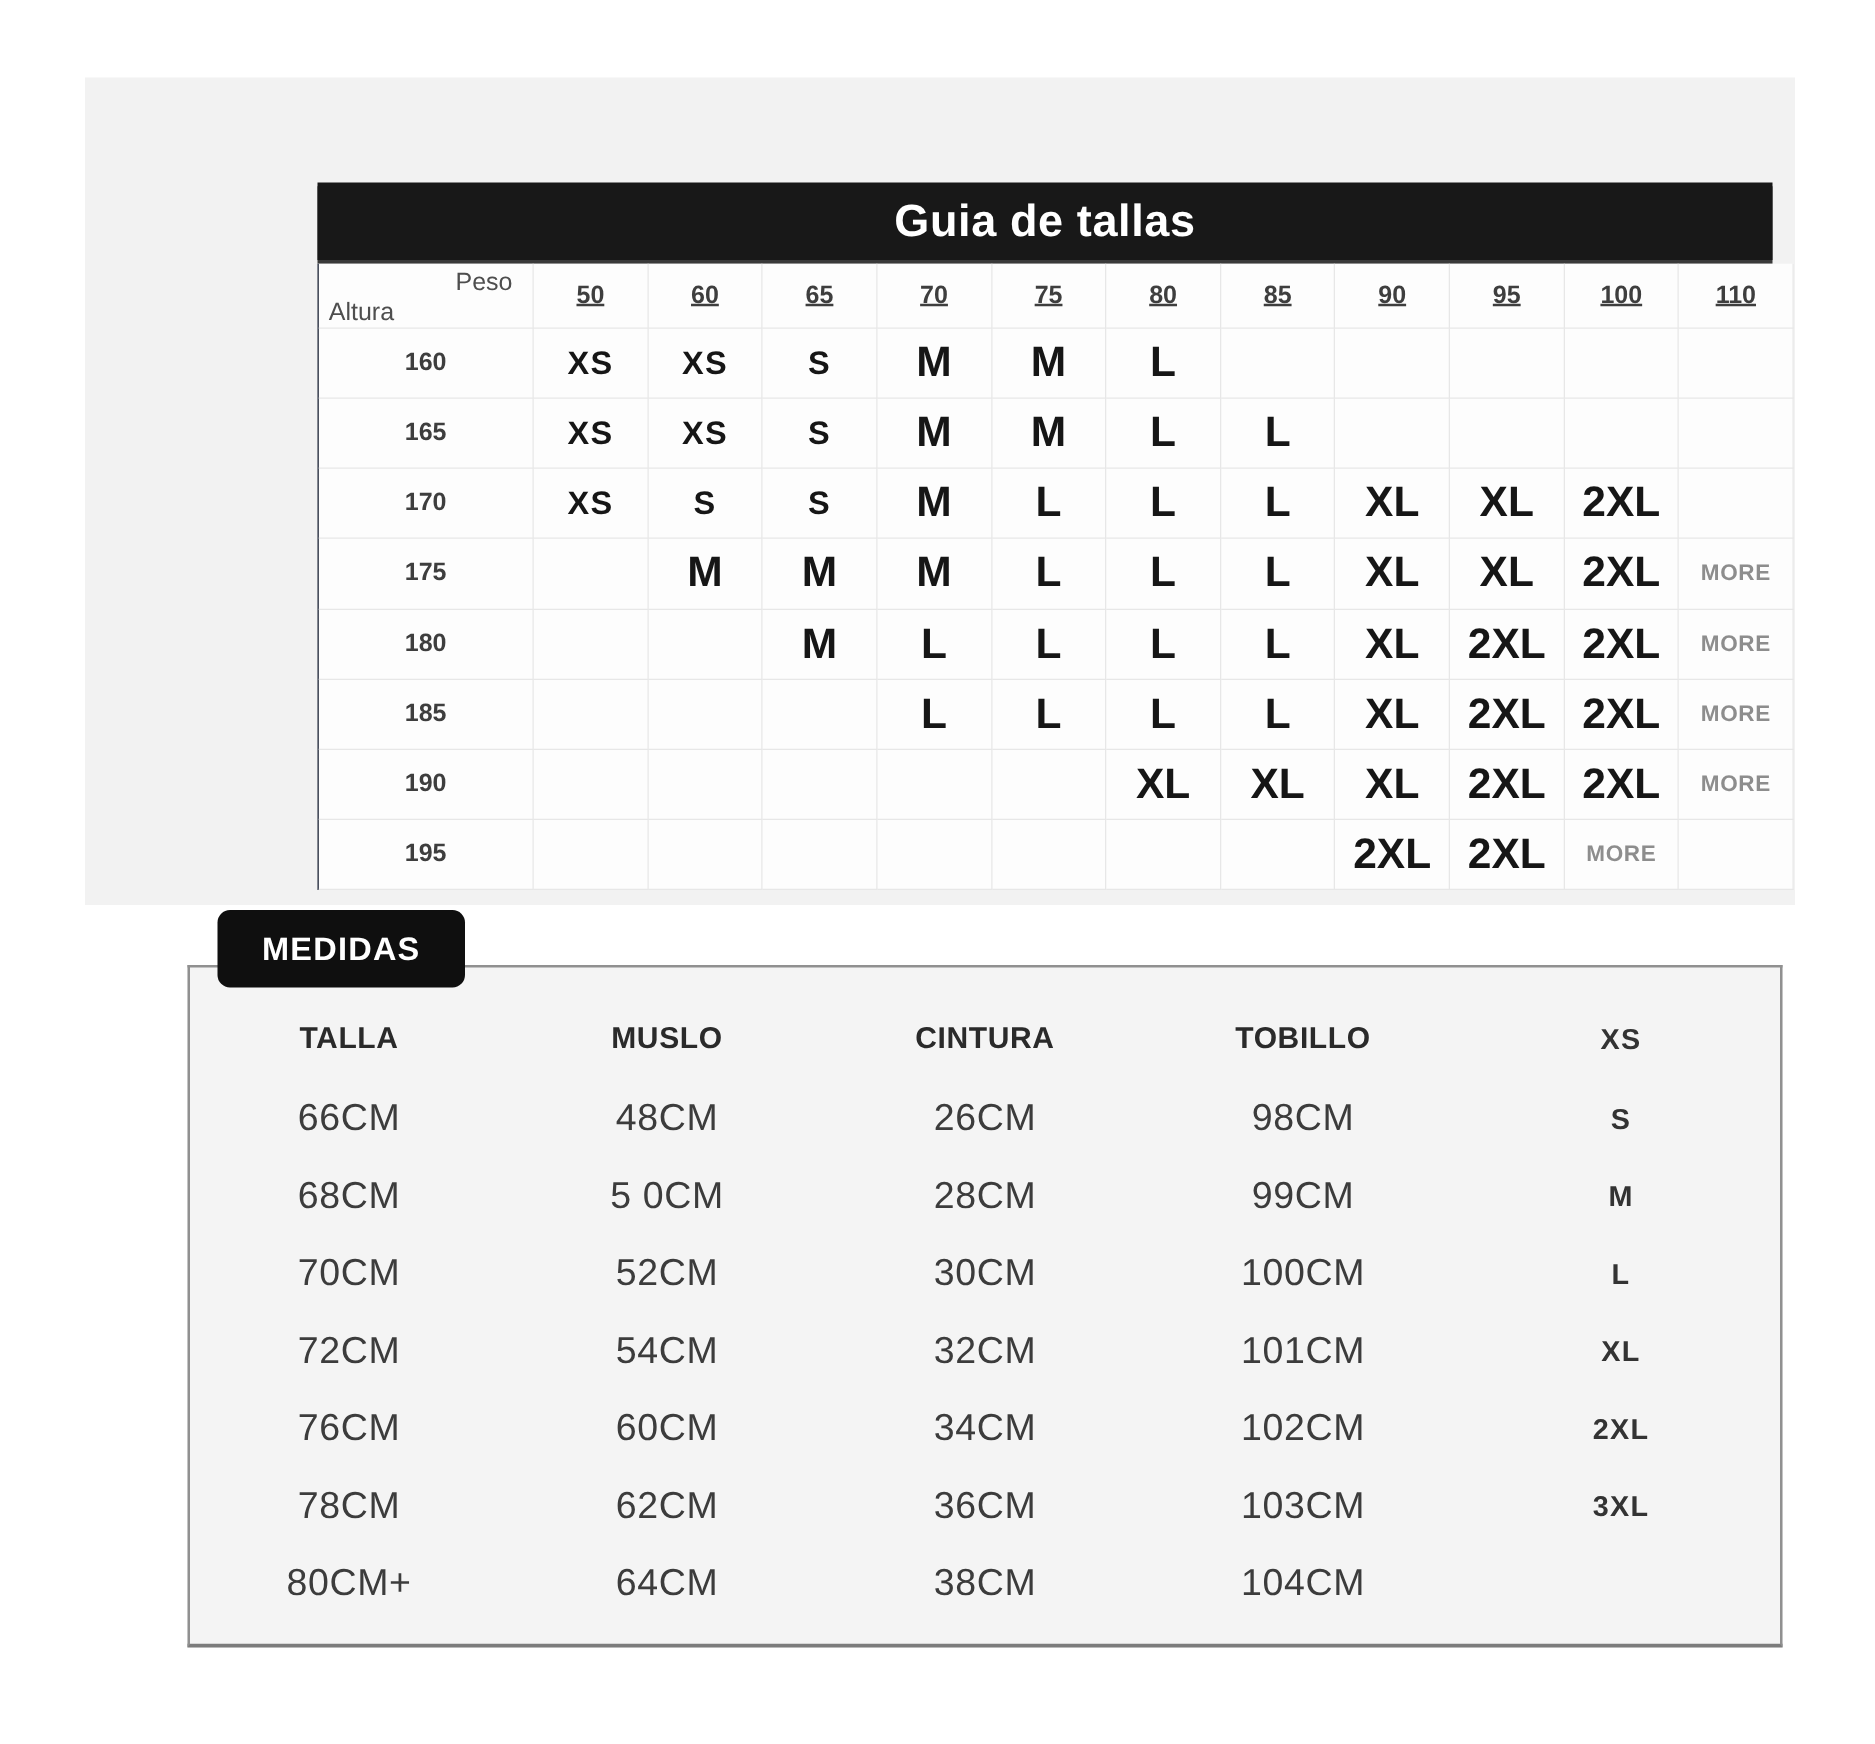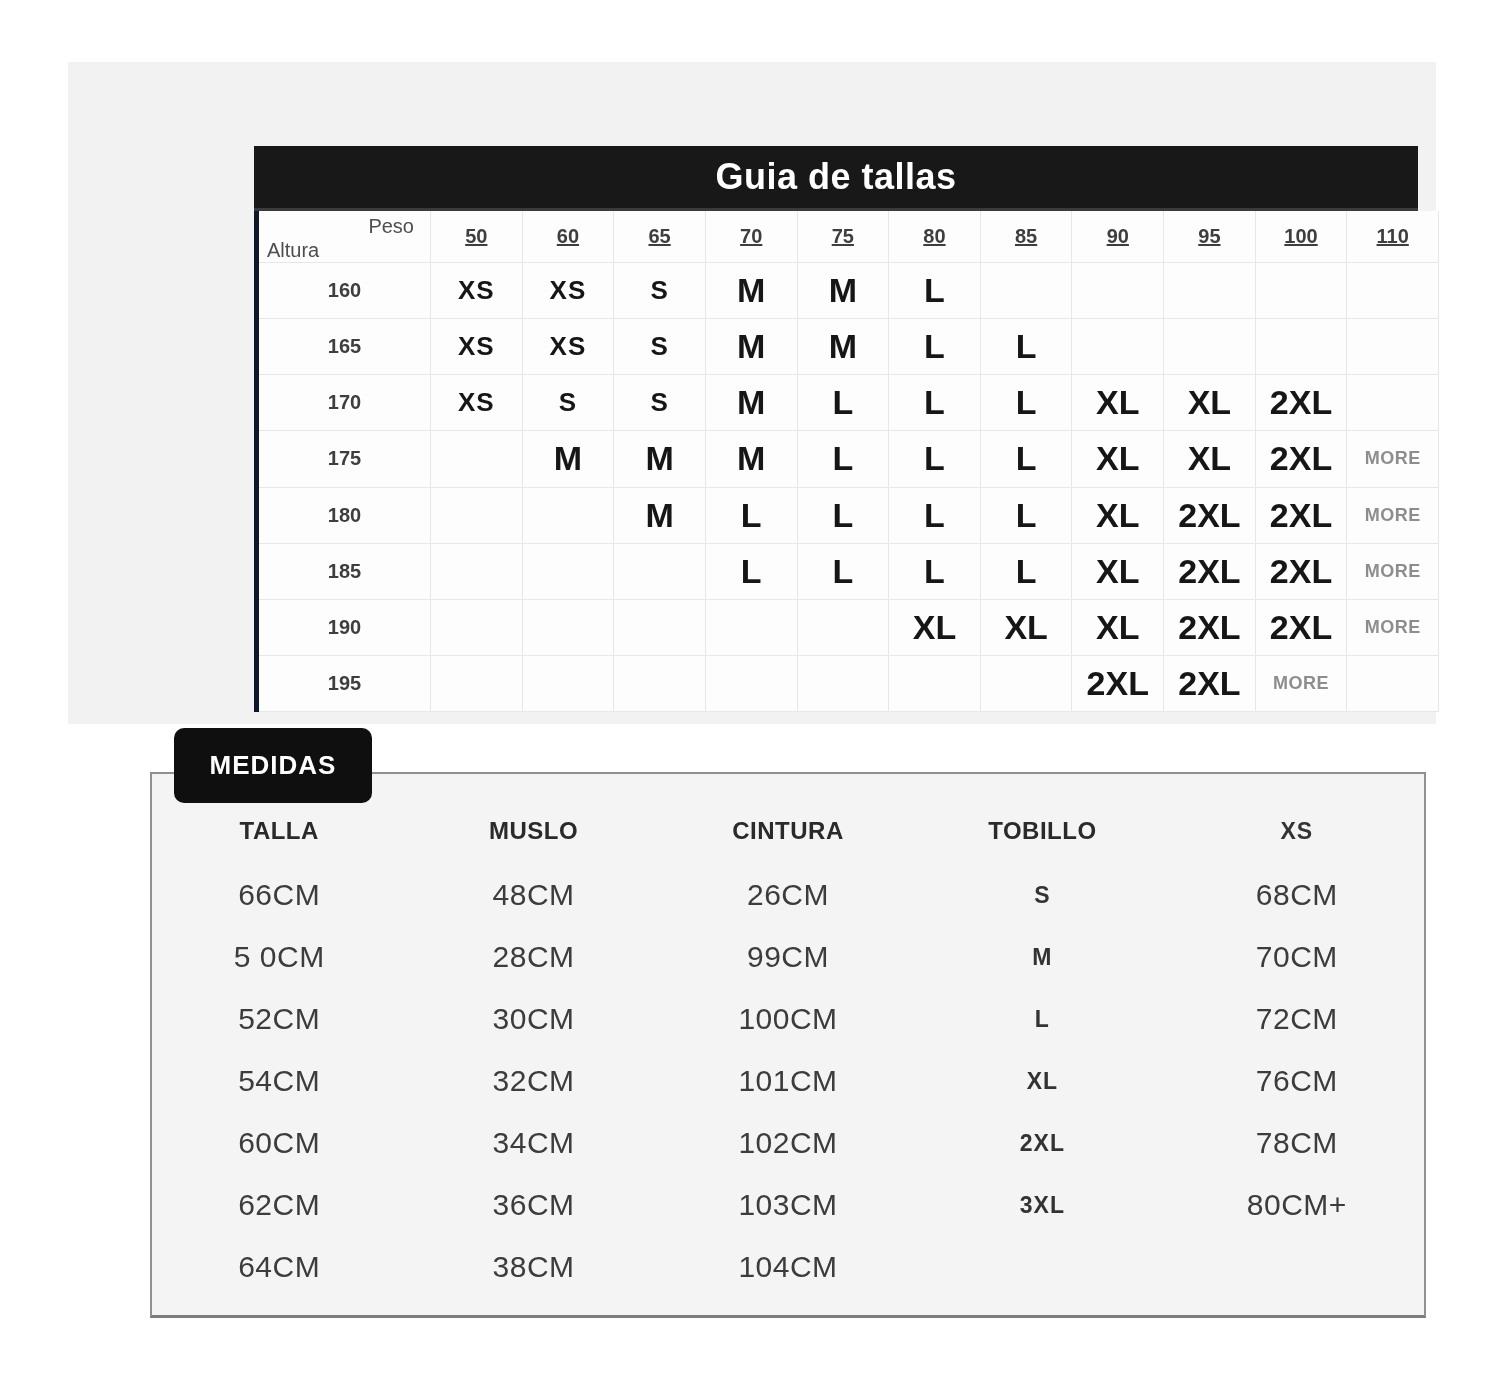--- a/index.html
+++ b/index.html
@@ -25,21 +25,21 @@
   .title-bar span {
     color:#ffffff; font-size:36px; font-weight:bold; letter-spacing:0.5px;text-align:center;
   }
   #size-grid {
     position:absolute; left:186px; top:149px;
     width:1180px; height:501px;
     background:#fdfdfd;
     display:grid;
     grid-template-columns:172px repeat(11, 1fr);
     grid-template-rows:52px repeat(8, 1fr);
-    border-left:5px solid #0f172a;
+    border-left:1px solid #0f172a;
   }
   .sg-cell {
     border-right:1px solid #e7e7e7;
     border-bottom:1px solid #e7e7e7;
     display:flex; align-items:center; justify-content:center;
     overflow:hidden;
   }
   .corner { position:relative; }
   .corner .peso   { position:absolute; top:4px;  right:16px; font-size:20px; color:#4e4e4e; }
   .corner .altura { position:absolute; bottom:0px; left:8px; font-size:20px; color:#4e4e4e; }
@@ -52,21 +52,21 @@
   .bottom-box {
     position:absolute; left:150px; top:772px;
     width:1276px; height:546px;
     background:#f4f4f4;
     border:2px solid #909090;
     border-bottom-width:3px; border-bottom-color:#7c7c7c;
     box-sizing:border-box;
   }
   .medidas-tag {
     position:absolute; left:174px; top:728px;
-    width:198px; height:75px;
+    width:198px; height:62px;
     background:#0f0f0f; border-radius:10px;
     display:flex; align-items:center; justify-content:center;
     z-index:2;
   }
   .medidas-tag span {
     color:#ffffff; font-size:26px; font-weight:bold; letter-spacing:1px;
   }
   #measure-grid {
     position:absolute; left:152px; top:798px;
     width:1272px;
@@ -208,20 +208,21 @@
 </div>
 <div id="measure-grid">
     <div class="m-cell m-head">TALLA</div>
     <div class="m-cell m-head">MUSLO</div>
     <div class="m-cell m-head">CINTURA</div>
     <div class="m-cell m-head">TOBILLO</div>
     <div class="m-cell m-size">XS</div>
     <div class="m-cell m-val">66CM</div>
     <div class="m-cell m-val">48CM</div>
     <div class="m-cell m-val">26CM</div>
+    <div class="m-cell m-val">98CM</div>
     <div class="m-cell m-size">S</div>
     <div class="m-cell m-val">68CM</div>
     <div class="m-cell m-val">5 0CM</div>
     <div class="m-cell m-val">28CM</div>
     <div class="m-cell m-val">99CM</div>
     <div class="m-cell m-size">M</div>
     <div class="m-cell m-val">70CM</div>
     <div class="m-cell m-val">52CM</div>
     <div class="m-cell m-val">30CM</div>
     <div class="m-cell m-val">100CM</div>

